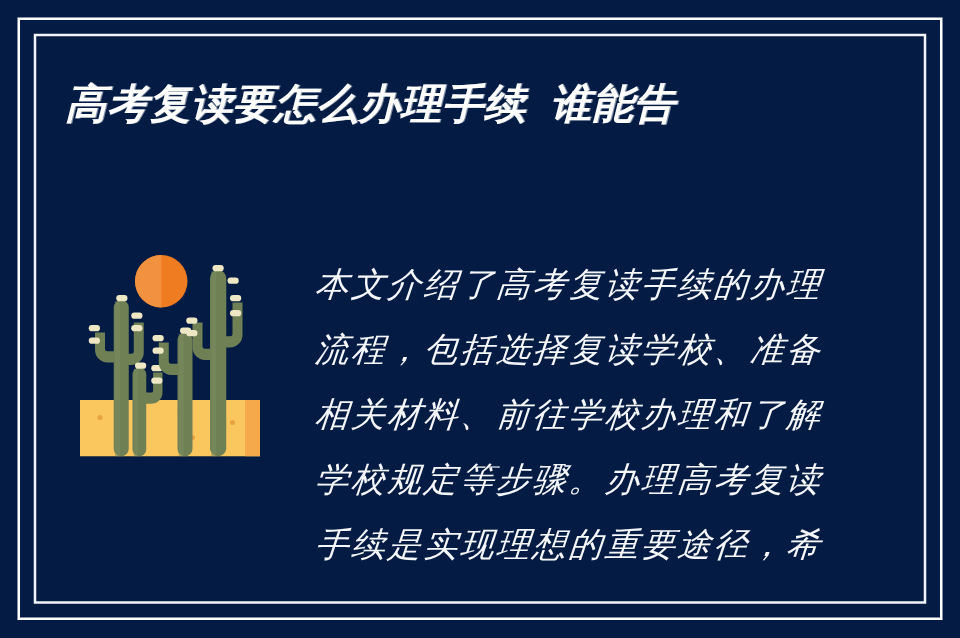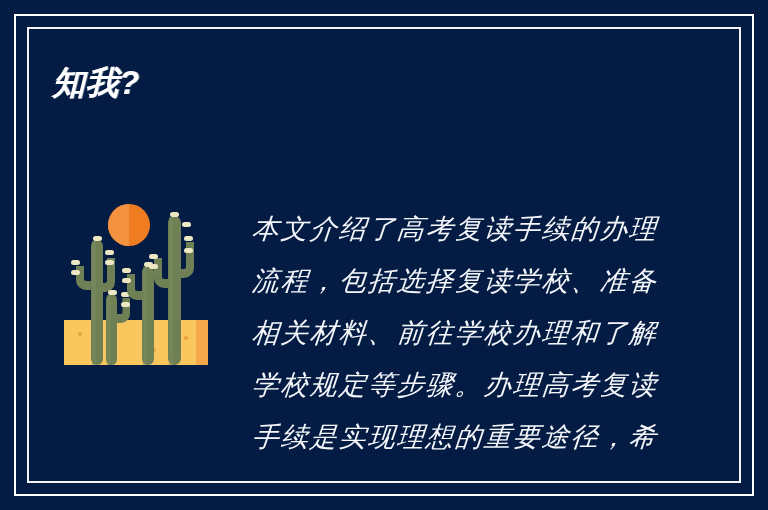--- a/index.html
+++ b/index.html
@@ -98,21 +98,21 @@
 </style>
 </head>
 <body>
 
 <div class="poster">
 
   <div class="frame-outer"></div>
   <div class="frame-inner"></div>
 
   <div class="title-block">
-    <div class="title-line">知我?</div>
+    <div class="title-line">高考复读要怎么办理手续  谁能告</div>
   </div>
 
   <div class="illustration">
     <svg viewBox="0 0 156 172" xmlns="http://www.w3.org/2000/svg">
 
       <g>
         <circle cx="71" cy="27" r="21" fill="#f07c22"></circle>
         <path d="M71 6 a21 21 0 0 0 0 42 z" fill="#f2913f"></path>
       </g>
 

